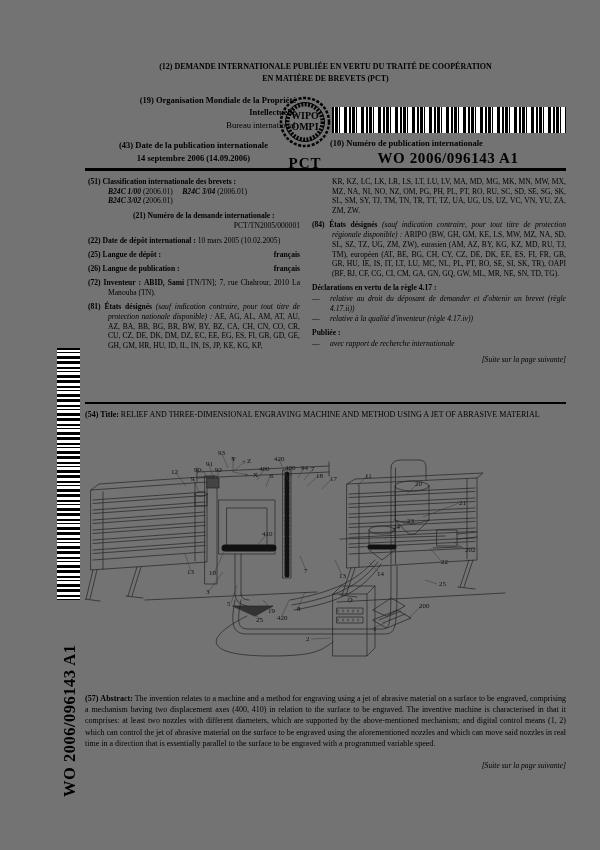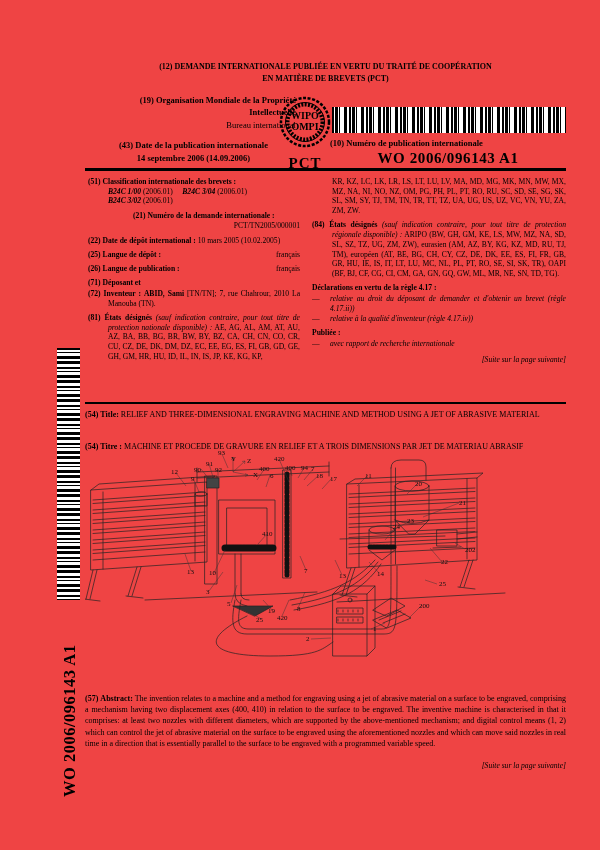--- a/index.html
+++ b/index.html
@@ -1,16 +1,16 @@
 <!DOCTYPE html>
 <html><head>
 <meta charset="utf-8">
 <style>
   html,body{margin:0;padding:0;background:#888;}
-  .page{position:relative;width:600px;height:850px;background:#ef4444;color:#000;
+  .page{position:relative;width:600px;height:850px;background:#737373;color:#000;
         font-family:"Liberation Serif",serif;overflow:hidden;}
   .abs{position:absolute;}
   
   .h12{left:85px;top:61px;width:481px;text-align:center;font-weight:bold;font-size:8px;line-height:1.55;}
   .org{left:86px;top:94px;width:210px;font-size:8.5px;font-weight:bold;text-align:right;line-height:1.45;}
   .org .l3{font-weight:normal;}
   .logo{left:276px;top:96px;width:58px;text-align:center;}
   .logo .pct{font-size:15px;font-weight:bold;margin-top:1px;letter-spacing:1px;}
   .barcode-top{left:332px;top:107px;width:234px;height:26px;
      background:repeating-linear-gradient(90deg,#000 0 2px,#fff 2px 3px,#000 3px 6px,#fff 6px 7px,#000 7px 8px,#fff 8px 12px,#000 12px 15px,#fff 15px 17px);}
@@ -22,21 +22,21 @@
   .rule-mid{left:85px;top:402px;width:481px;height:1.5px;background:#000;}
   
   .col{font-size:7.6px;line-height:1.28;}
   .col-left{left:88px;top:177px;width:212px;}
   .col-right{left:312px;top:177px;width:254px;}
   .entry{margin-bottom:4.5px;padding-left:20px;text-indent:-20px;text-align:justify;}
   .entry.nohang{padding-left:20px;text-indent:0;}
   .code{font-weight:bold;}
   .bi{font-weight:bold;font-style:italic;}
   .vright{text-align:right;text-indent:0;margin-bottom:4.5px;}
-  .flr{float:right;font-weight:normal;}
+  .flr{float:right;font-weight:bold;}
   .decl-h{font-weight:bold;margin-bottom:1px;}
   .decl-item{display:flex;margin-bottom:1px;}
   .decl-item .dash{width:18px;flex:none;}
   .decl-item .it{font-style:italic;flex:1;text-align:justify;}
   .cont-note{text-align:right;font-style:italic;margin-top:6px;}
   
   .para{text-align:justify;font-size:8px;line-height:1.45;}
   .title-en{left:85px;top:409px;width:481px;}
   .title-fr{left:85px;top:441px;width:481px;}
   .abstract{left:85px;top:693px;width:481px;line-height:1.4;}
@@ -120,24 +120,20 @@
     <div class="entry">
       <span class="code">(25)</span>
       <b>Langue de dépôt :</b>
       <span class="flr">français</span>
     </div>
     <div class="entry">
       <span class="code">(26)</span>
       <b>Langue de publication :</b>
       <span class="flr">français</span>
     </div>
-    <div class="entry" style="margin-bottom:1px;">
-      <span class="code">(71)</span>
-      <b>Déposant et</b>
-    </div>
     <div class="entry">
       <span class="code">(72)</span>
       <b>Inventeur :</b>
       <b>ABID, Sami</b>
       <span>[TN/TN]; 7, rue Chahrour, 2010 La Manouba (TN).</span>
     </div>
     <div class="entry">
       <span class="code">(81)</span>
       <b>États désignés</b>
       <i>(sauf indication contraire, pour tout titre de protection nationale disponible) :</i>
@@ -171,25 +167,20 @@
     </div>
     <div class="cont-note">[Suite sur la page suivante]</div>
   </div>
 
   <div class="abs rule-mid"></div>
 
   <div class="abs para title-en">
     <span class="code">(54)</span>
     <b>Title:</b>
     <span>RELIEF AND THREE-DIMENSIONAL ENGRAVING MACHINE AND METHOD USING A JET OF ABRASIVE MATERIAL</span>
-  </div>
-  <div class="abs para title-fr">
-    <span class="code">(54)</span>
-    <b>Titre :</b>
-    <span>MACHINE ET PROCEDE DE GRAVURE EN RELIEF ET A TROIS DIMENSIONS PAR JET DE MATERIAU ABRASIF</span>
   </div>
 
   <div class="abs figure">
     <svg id="fig" viewBox="0 0 480 228">
 
       <g class="fig-stroke">
         <path d="M6,48 L122,40 L122,120 L6,128 Z"></path>
         <path d="M6,48 L14,42 L130,34 L122,40"></path>
         <path d="M18,50 L18,127 M110,41 L110,119"></path>
         <path d="M8,58 L120,50 M8,61.5 L120,53.5 M8,68 L120,60 M8,71.5 L120,63.5 M8,78 L120,70 M8,81.5 L120,73.5 M8,88 L120,80 M8,91.5 L120,83.5 M8,98 L120,90 M8,101.5 L120,93.5 M8,108 L120,100 M8,111.5 L120,103.5 M8,118 L120,110"></path>

